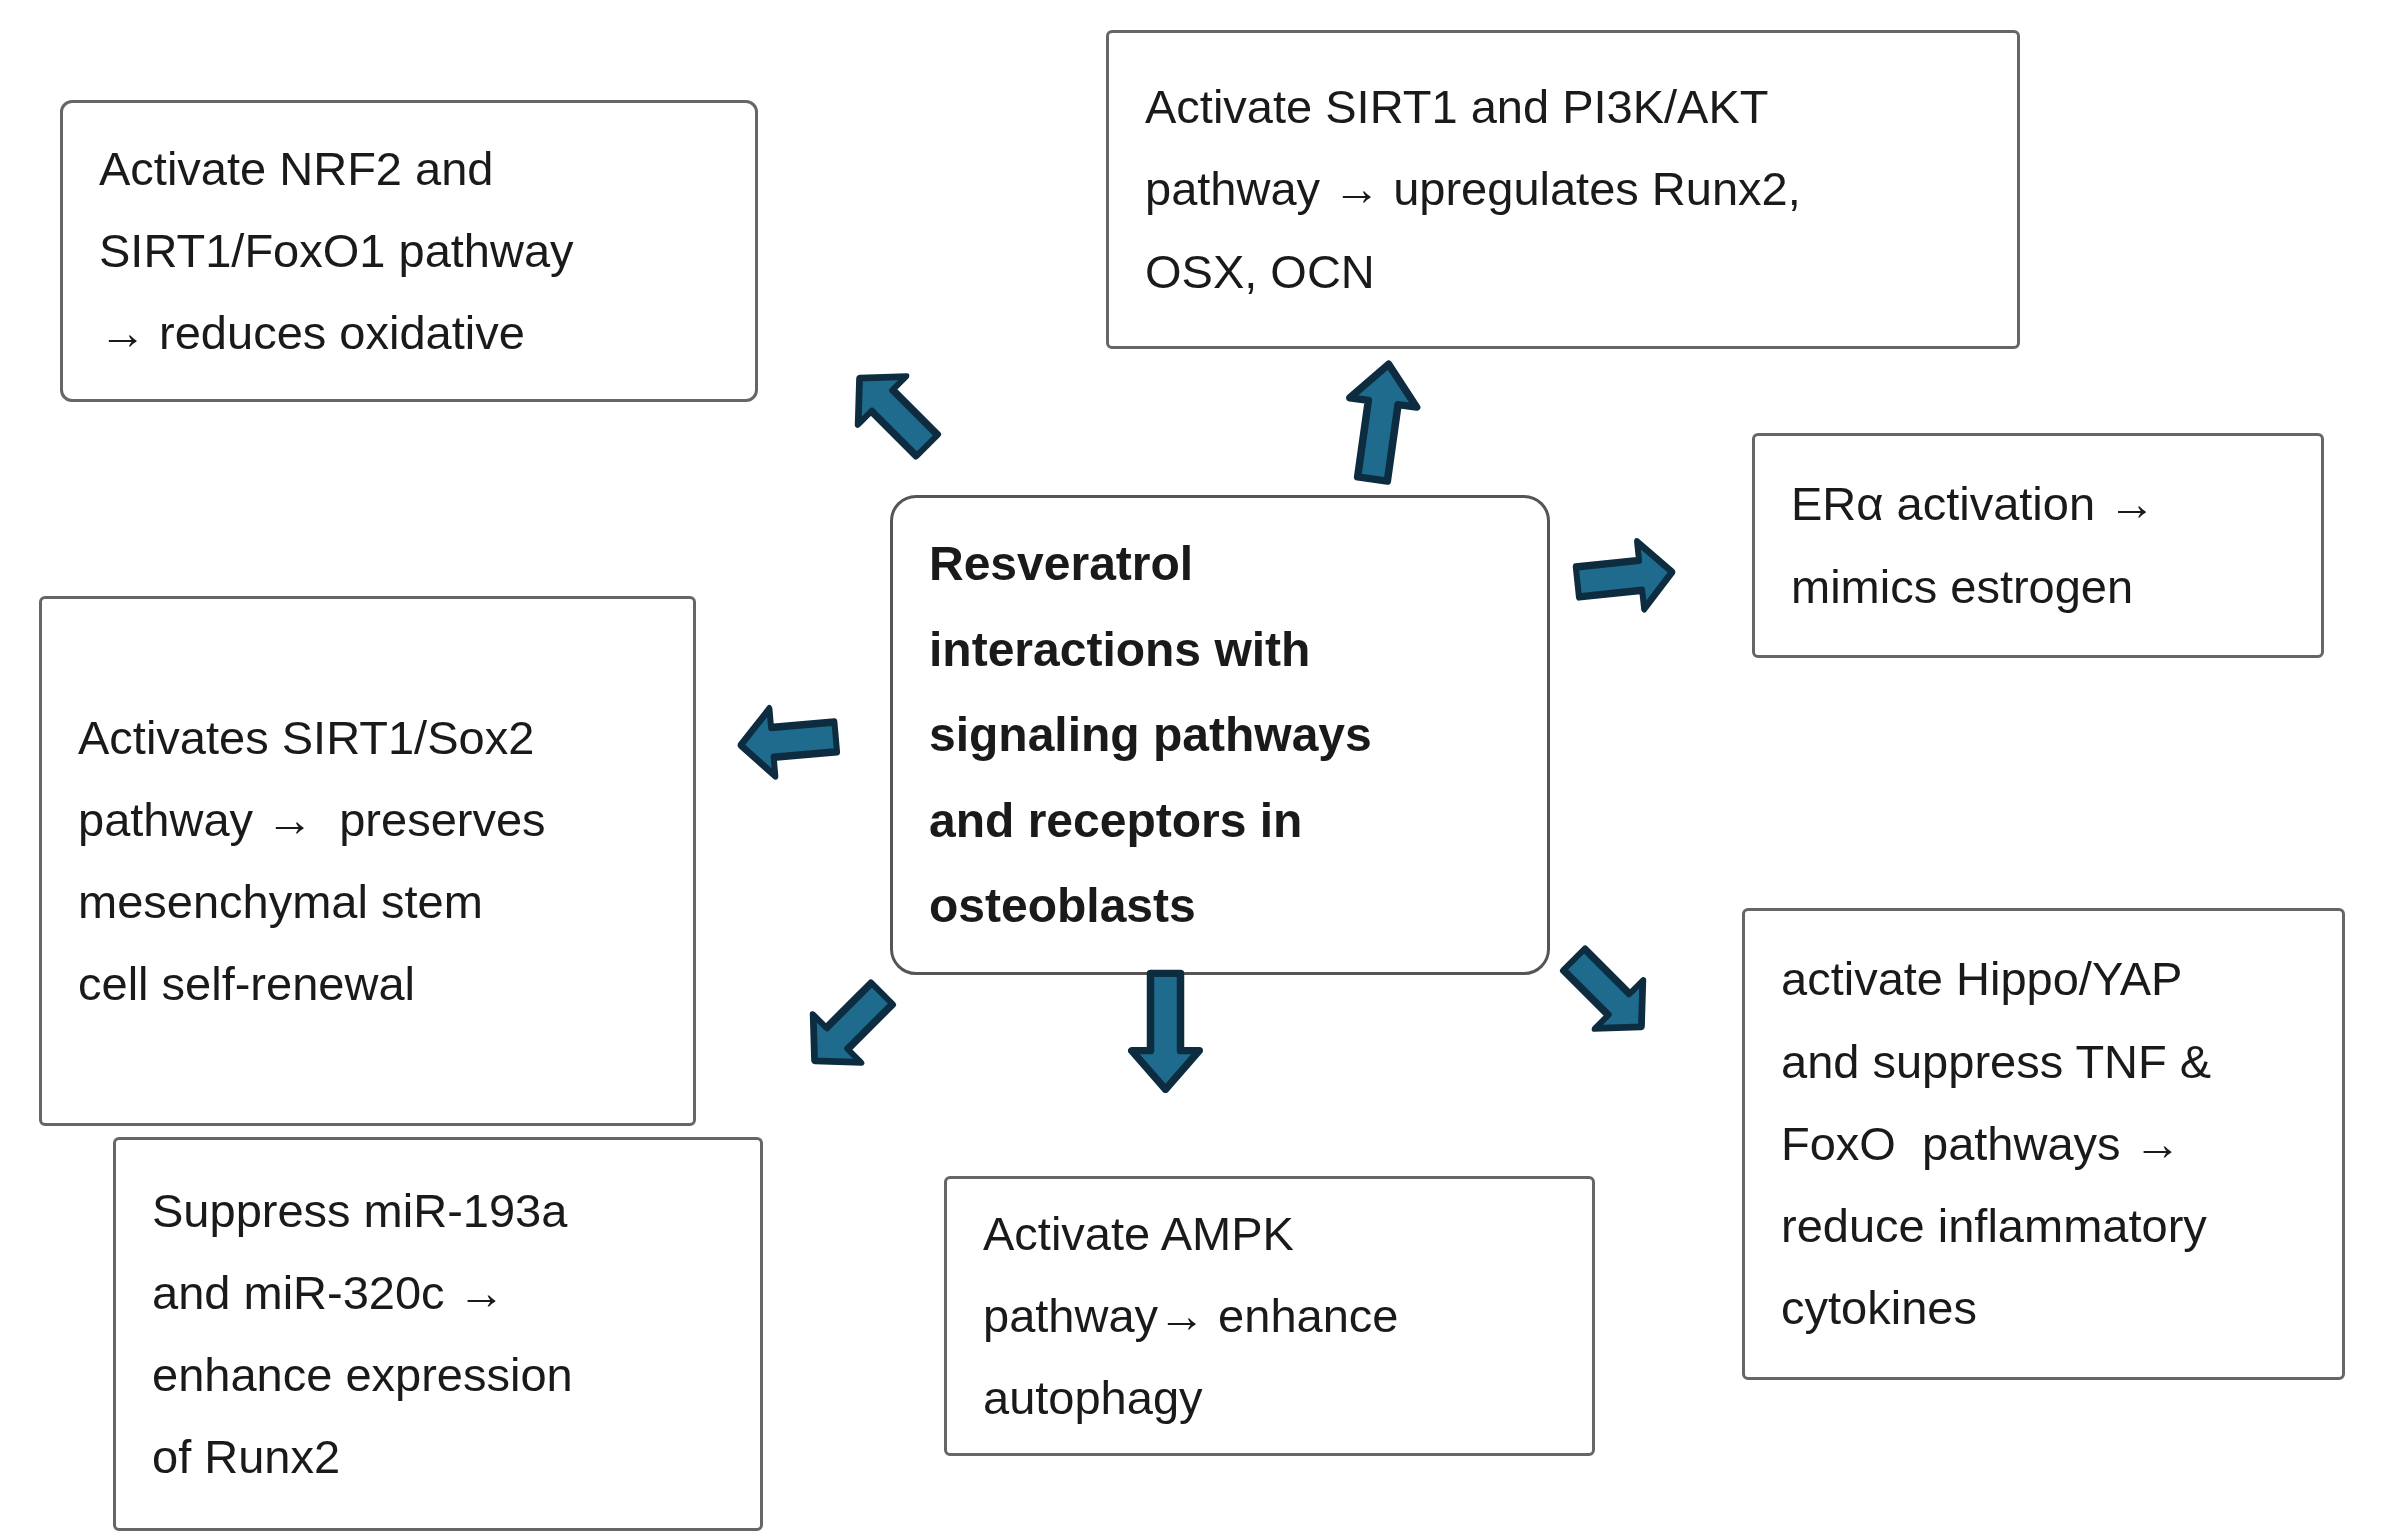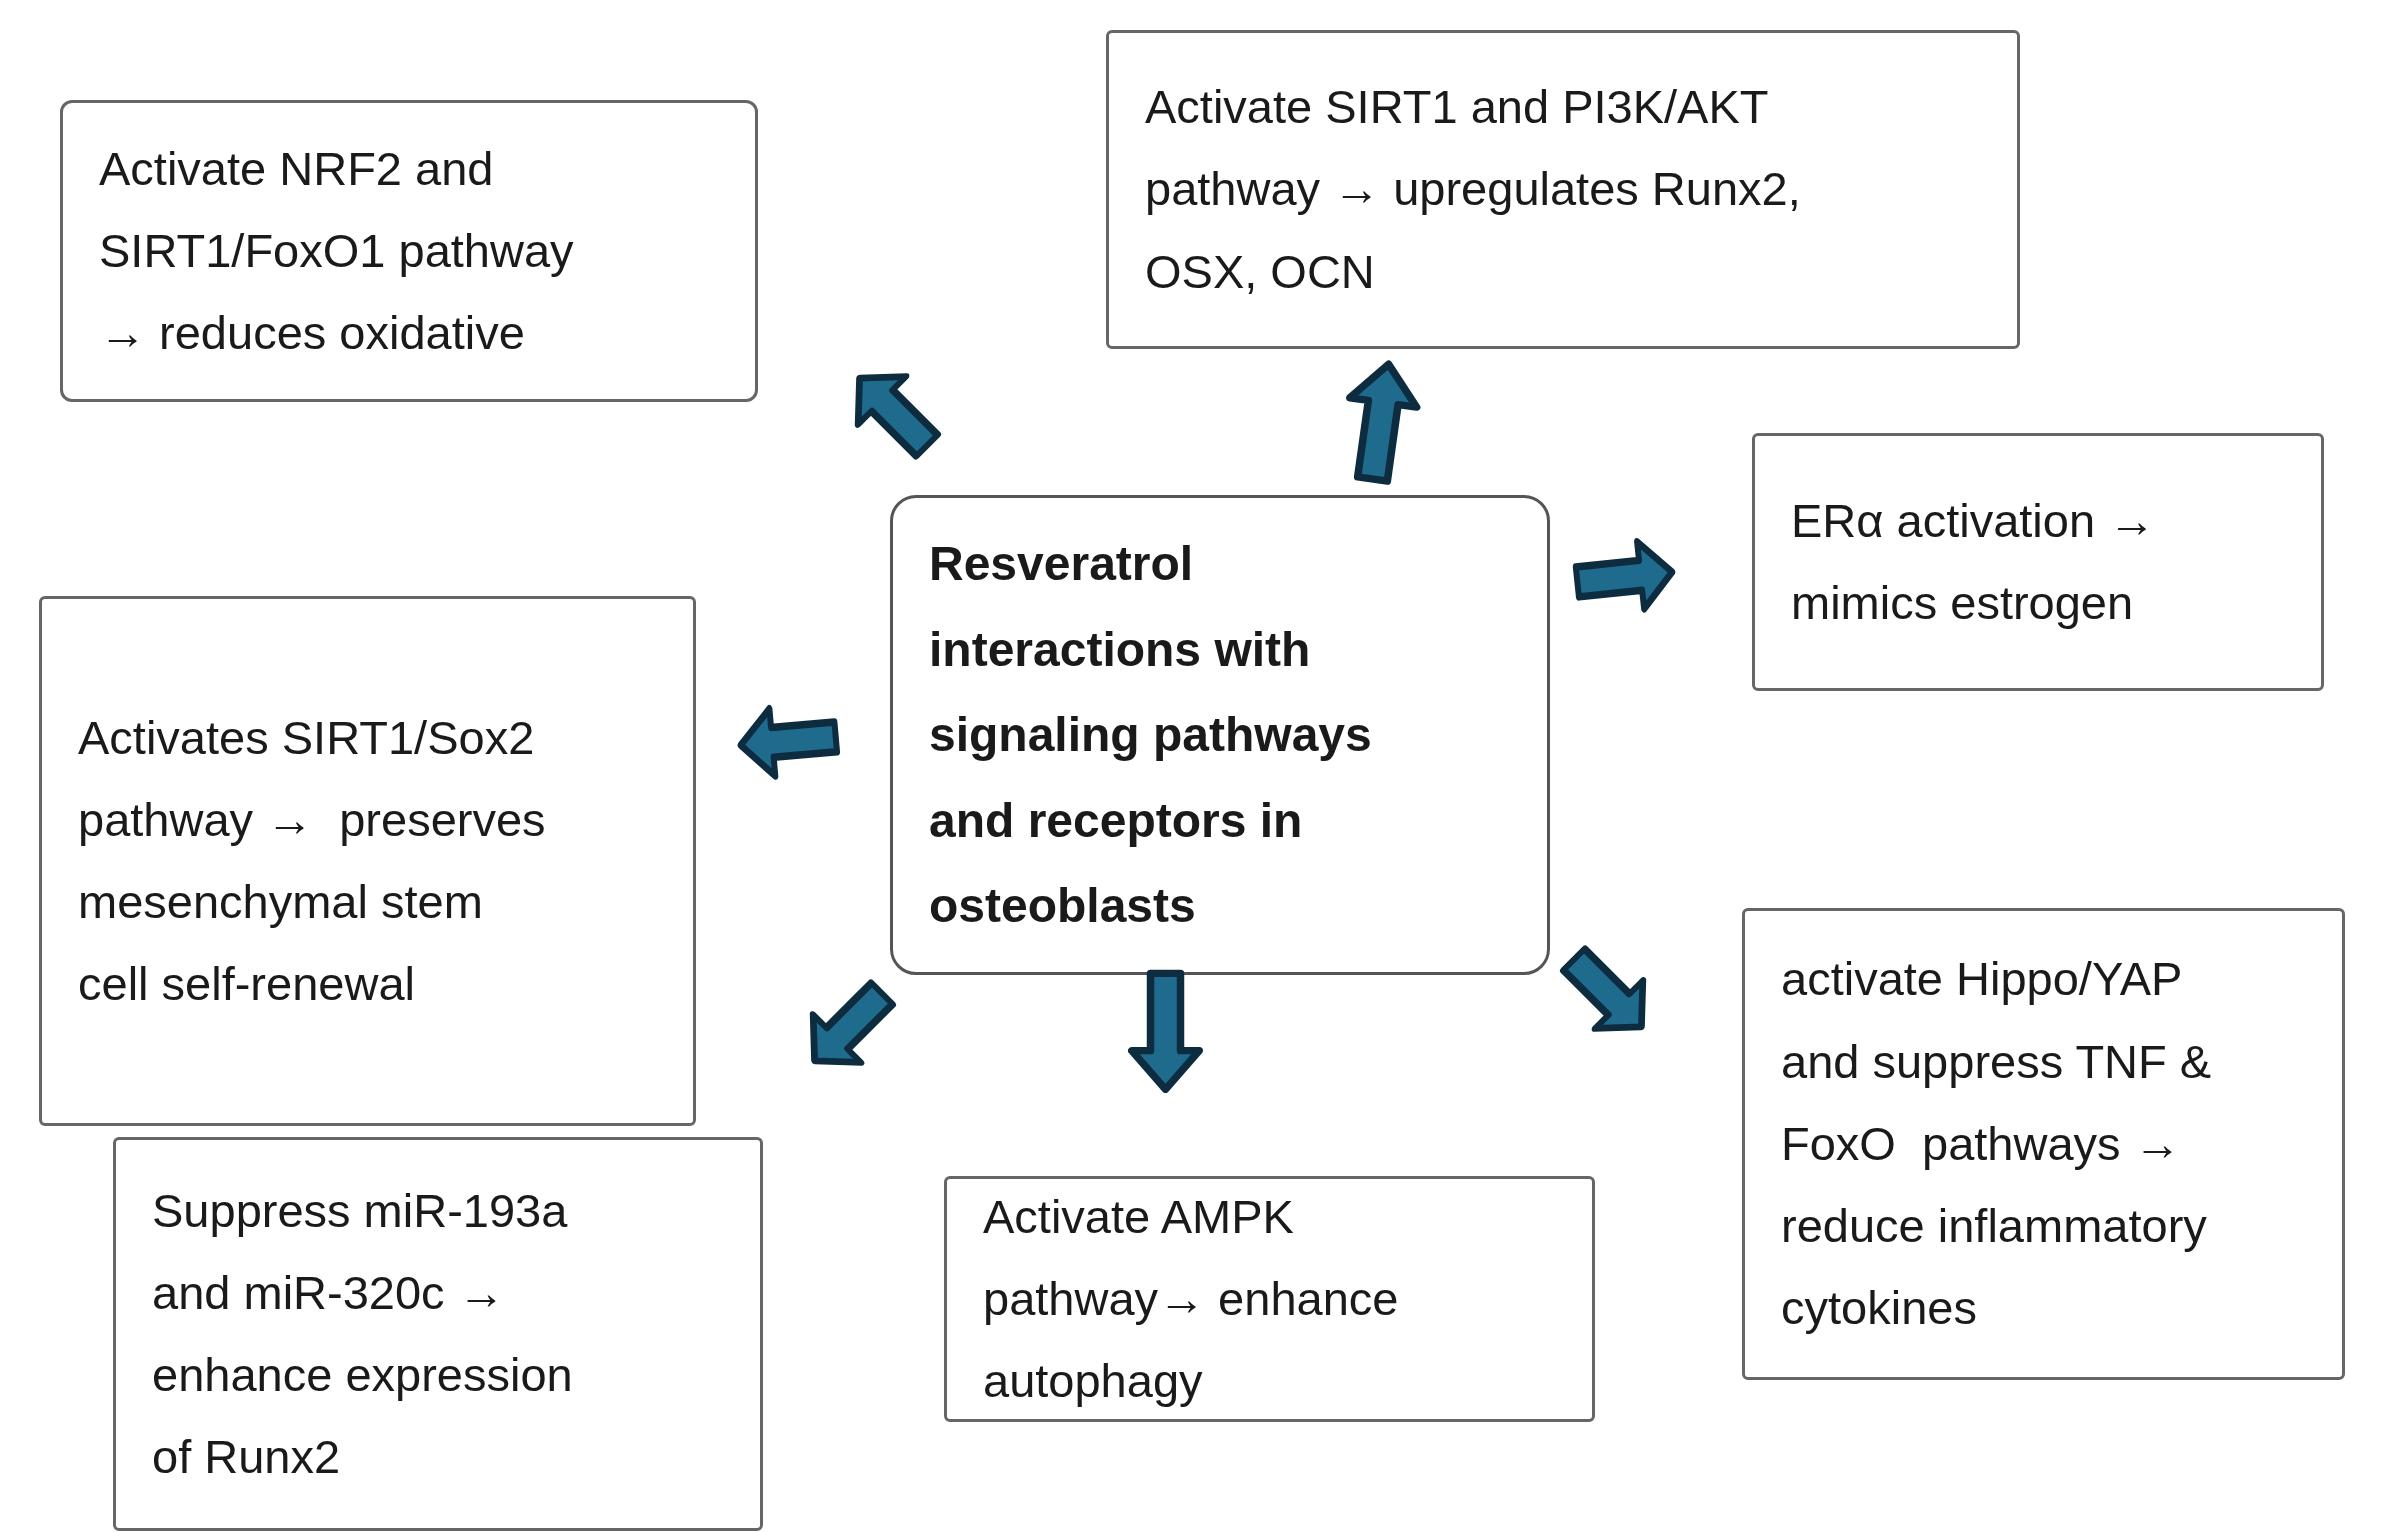--- a/index.html
+++ b/index.html
@@ -34,25 +34,25 @@
   .node--center {
     font-weight: bold;
     font-size: 48px;
     line-height: 1.78;
     border-color: var(--box-border-center, #555555);
     border-radius: 26px;
   }
   
   .node--nrf2   { left: 60px;   top: 100px;  width: 698px;  height: 302px; border-radius: 12px; }
   .node--pi3k   { left: 1106px; top: 30px;   width: 914px; height: 319px; }
-  .node--era    { left: 1752px; top: 433px;  width: 572px;  height: 258px; }
+  .node--era    { left: 1752px; top: 433px;  width: 572px;  height: 225px; }
   .node--sox2   { left: 39px;   top: 596px;  width: 657px;  height: 530px; }
   .node--center { left: 890px; top: 495px;  width: 660px;  height: 480px; }
   .node--mir    { left: 113px;  top: 1137px; width: 650px;  height: 394px; }
-  .node--ampk   { left: 944px; top: 1176px; width: 651px;  height: 246px; }
+  .node--ampk   { left: 944px; top: 1176px; width: 651px;  height: 280px; }
   .node--hippo  { left: 1742px; top: 896px; width: 603px;  height: 472px; margin-top: 12px; }
 
   .arrow {
     position: absolute;
   }
   .arrow svg {
     display: block;
     width: 100%;
     height: 100%;
     overflow: visible;

